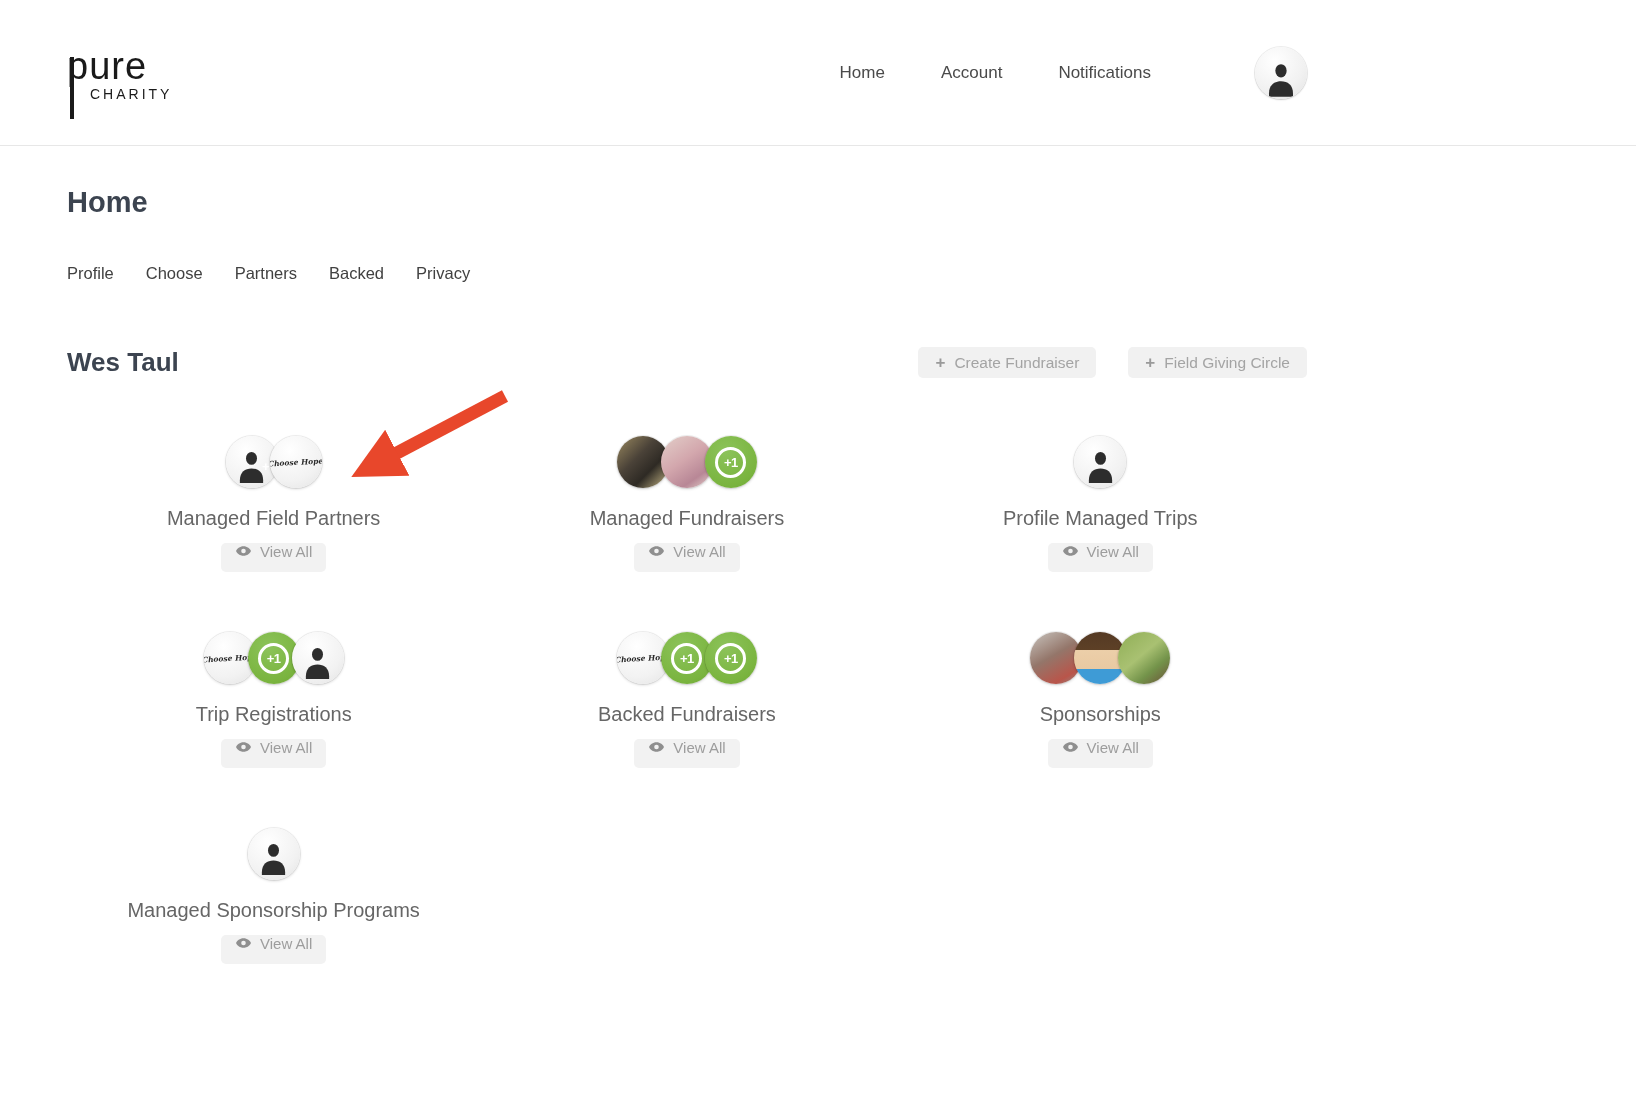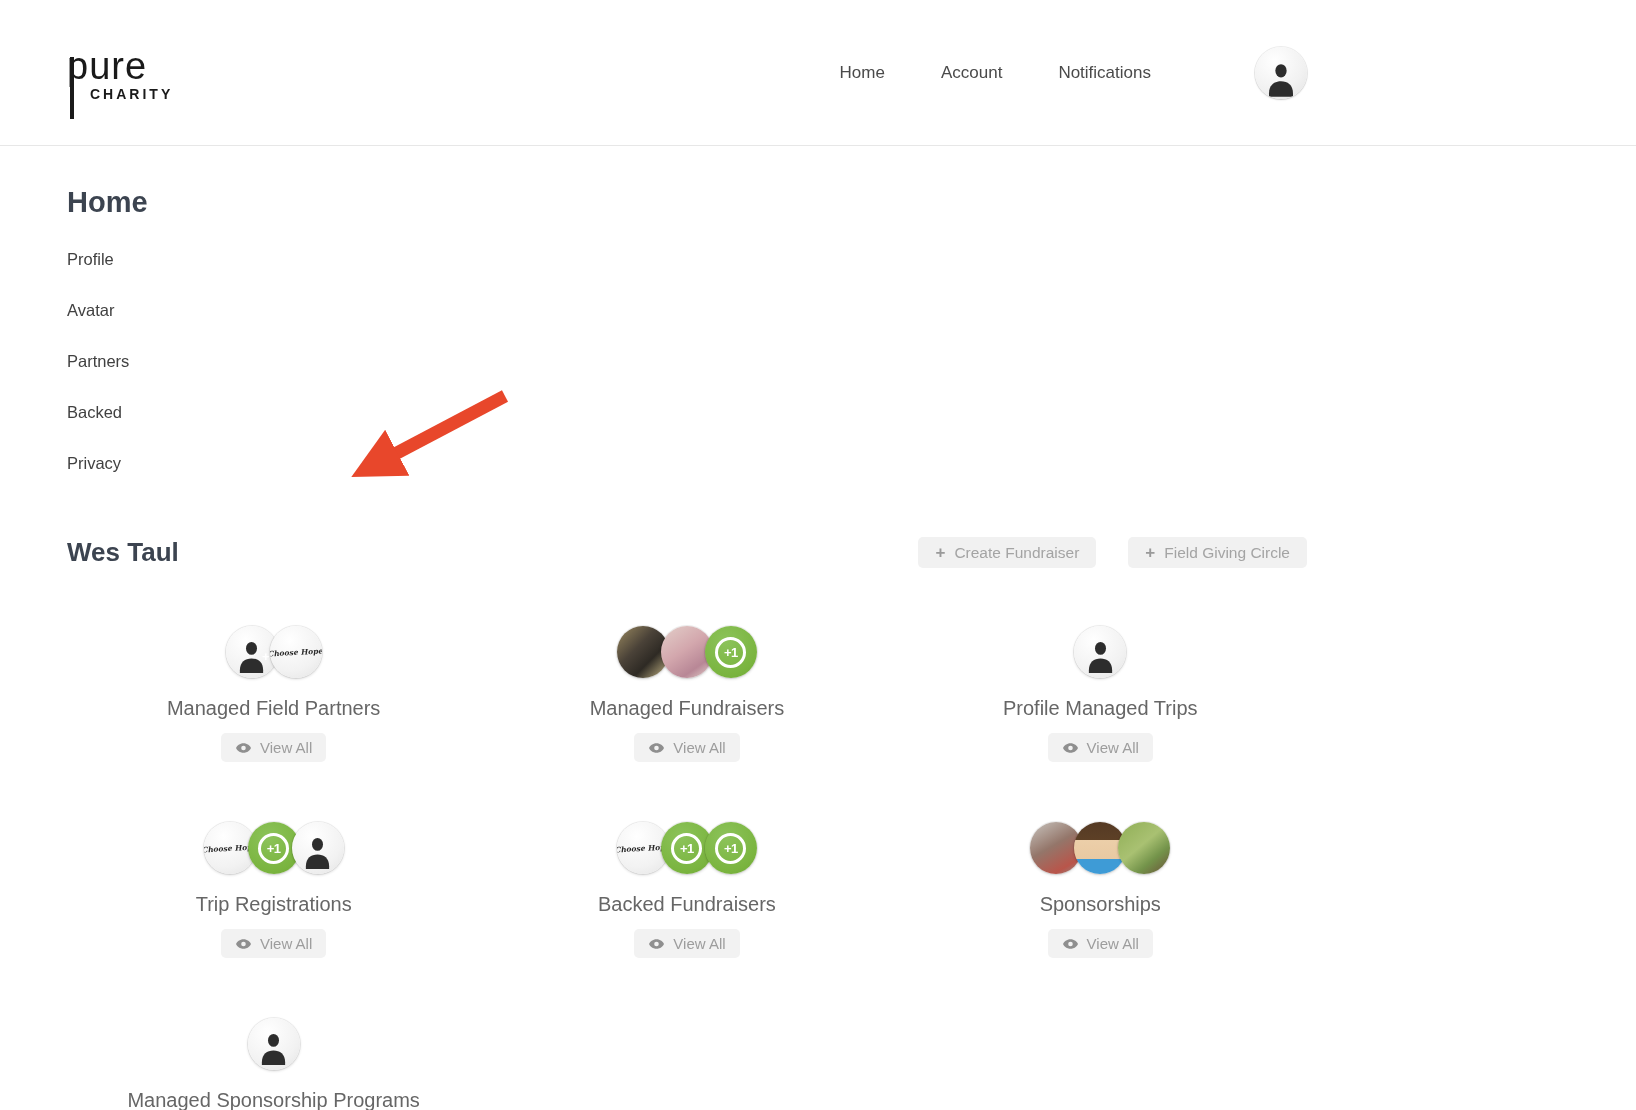--- a/index.html
+++ b/index.html
@@ -7,36 +7,36 @@
     font-family:"Liberation Sans", sans-serif; }
 
   .shell { margin-left:67px; width:1240px; }
 
   
   .app-header { width:1636px; height:146px; background:#fff; border-bottom:1px solid #e7e7e7; }
   .app-header .shell { display:flex; align-items:center; height:100%; }
 
   .logo { position:relative; padding-top:4px; cursor:pointer; }
   .logo-pure { font-size:38px; color:#1a1a1a; letter-spacing:1px; line-height:1; }
-  .logo-charity { font-size:14px; font-weight:bold; color:#1a1a1a; letter-spacing:3px; margin-left:23px; margin-top:1px; }
+  .logo-charity { font-size:14px; font-weight:normal; color:#1a1a1a; letter-spacing:3px; margin-left:23px; margin-top:1px; }
   .logo-bar { position:absolute; left:3px; top:14px; width:4px; height:62px; background:#1a1a1a; }
 
   .top-nav { margin-left:auto; display:flex; align-items:center; gap:56px; }
   .top-nav a { text-decoration:none; color:#4a4a4a; font-size:17px; cursor:pointer; }
 
   .avatar-circle { width:52px; height:52px; border-radius:50%; margin-left:48px; overflow:hidden;
     background:radial-gradient(circle at 38% 28%, #ffffff 0%, #f1f1f1 60%, #e2e2e2 100%);
     box-shadow:0 0 0 1px rgba(0,0,0,.07), 0 1px 2px rgba(0,0,0,.15);
     display:flex; justify-content:center; cursor:pointer; }
   .avatar-circle svg { width:32px; margin-top:13px; }
 
   
   .page-title { margin-top:40px; font-size:29px; font-weight:bold; color:#3c4450; }
 
-  .subnav { margin-top:31px; display:flex; gap:32px;flex-direction:column; }
+  .subnav { margin-top:45px; display:flex; gap:32px; }
   .subnav a { text-decoration:none; color:#414141; font-size:16.5px; cursor:pointer; }
 
   .user-row { margin-top:64px; display:flex; align-items:flex-start; }
   .user-name { font-size:26px; font-weight:bold; color:#3c4450; }
   .actions { margin-left:auto; display:flex; gap:32px; }
   .action-btn { display:flex; align-items:center; gap:9px; height:31px; padding:0 17px;
     background:#f1f1f1; border:none; border-radius:5px; color:#a4a4a4; font-size:15.5px;
     font-family:"Liberation Sans", sans-serif; cursor:pointer; }
   .btn-plus { font-weight:bold; font-size:17px; color:#9a9a9a; line-height:1; }
 
@@ -62,21 +62,21 @@
   .po-ring span { color:#fff; font-size:13px; font-weight:bold; letter-spacing:-.5px; }
 
   .photo-1 { background:linear-gradient(135deg,#9b8a60 0%,#4a4238 40%,#2e2a24 65%,#cdbd8b 100%); }
   .photo-2 { background:linear-gradient(145deg,#e3cfc9 0%,#d3a7ad 45%,#b88796 75%,#e8d9d2 100%); }
   .photo-3 { background:linear-gradient(150deg,#c9c5bf 0%,#94766a 45%,#b9554a 80%,#8a8f8c 100%); }
   .photo-4 { background:linear-gradient(180deg,#553a24 0%,#5d4026 34%,#eccfa9 34%,#e9c9a2 72%,#3e9bd6 72%,#3e9bd6 100%); }
   .photo-5 { background:linear-gradient(140deg,#8fae55 0%,#a9c172 45%,#73934a 70%,#6b4f38 100%); }
 
   .card-label { margin-top:19px; font-size:20px; color:#666; }
 
-  .view-all { margin-top:13px; display:flex; align-items:center; gap:8px; height:29px; padding:0 14px;
+  .view-all { margin-top:13px; display:flex; align-items:flex-start; gap:8px; height:29px; padding:0 14px;
     background:#f2f2f2; border:none; border-radius:5px; color:#9d9d9d; font-size:15px;
     font-family:"Liberation Sans", sans-serif; cursor:pointer; }
   .view-all svg { width:17px; }
 
   
   .annotation-arrow { position:absolute; left:328px; top:383px; width:195px; height:112px; pointer-events:none; }
 </style>
 </head>
 <body>
 
@@ -112,21 +112,21 @@
     </nav>
   </div>
 </header>
 
 <main class="shell">
 
   <h1 class="page-title">Home</h1>
 
   <nav class="subnav">
     <a href="#">Profile</a>
-    <a href="#">Avatar</a>
+    <a href="#">Choose</a>
     <a href="#">Partners</a>
     <a href="#">Backed</a>
     <a href="#">Privacy</a>
   </nav>
 
   <div class="user-row">
     <h2 class="user-name">Wes Taul</h2>
     <div class="actions">
       <button class="action-btn">
         <span class="btn-plus">+</span>

